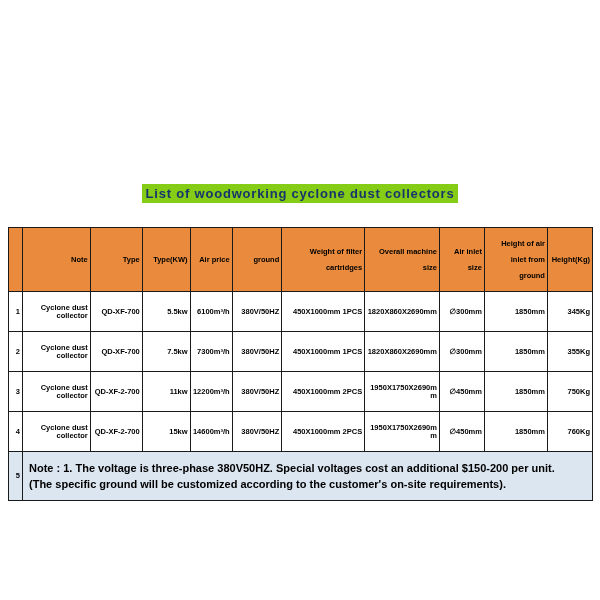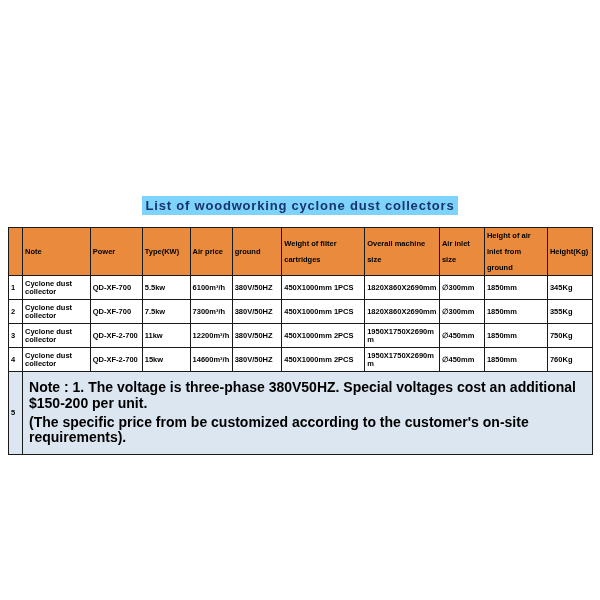--- a/index.html
+++ b/index.html
@@ -5,46 +5,46 @@
   html,body { margin:0; padding:0; background:#ffffff; }
   body {
     width:600px; height:600px;
     font-family:"Liberation Sans", sans-serif;
     position:relative;
   }
   .page { position:relative; width:600px; height:600px; background:#ffffff; overflow:hidden; }
 
   .title {
     position:absolute; top:180px; left:0; right:0;
-    margin:16px auto; width:max-content; max-width:560px;
-    background:#7dd3fc; color:#17356B;
+    margin:4px auto; width:max-content; max-width:560px;
+    background:#84cc16; color:#17356B;
     font-weight:bold; font-size:13px; letter-spacing:0.8px;
     padding:2px 4px; white-space:nowrap;
   }
 
   table.spec {
     position:absolute; left:8px; top:227px; width:585px;
     border-collapse:collapse; table-layout:fixed;
   }
   .spec th, .spec td {
     border:1px solid #1a1a1a;
     font-size:7.5px; font-weight:bold; color:#000;
-    text-align:left; vertical-align:middle;
-    padding:0 2px; overflow:hidden; word-wrap:break-word;
+    text-align:right; vertical-align:middle;
+    padding:8px 2px; overflow:hidden; word-wrap:break-word;
   }
   .spec thead th {
     background:#E98A3C;
     height:46px; line-height:2.1;
   }
   .spec tbody td { height:23px; background:#ffffff; line-height:1.1; }
   .spec tr.note-row td { background:#DCE6F1; }
   .spec td.note-cell {
     text-align:left; padding:4px 6px; height:40px;
   }
-  .note-line { margin:4px 0; font-size:14px; font-weight:bold; }
+  .note-line { margin:4px 0; font-size:11px; font-weight:bold; }
 </style>
 </head>
 <body>
 
 <div class="page">
 
   <div class="title">List of woodworking cyclone dust collectors</div>
 
   <table class="spec">
     <colgroup>
@@ -57,21 +57,21 @@
       <col style="width:14.2%">
       <col style="width:12.8%">
       <col style="width:7.7%">
       <col style="width:10.8%">
       <col style="width:7.7%">
     </colgroup>
     <thead>
       <tr>
         <th></th>
         <th>Note</th>
-        <th>Power</th>
+        <th>Type</th>
         <th>Type(KW)</th>
         <th>Air price</th>
         <th>ground</th>
         <th>Weight of filter cartridges</th>
         <th>Overall machine size</th>
         <th>Air inlet size</th>
         <th>Height of air inlet from ground</th>
         <th>Height(Kg)</th>
       </tr>
     </thead>
@@ -125,19 +125,19 @@
         <td>450X1000mm 2PCS</td>
         <td>1950X1750X2690mm</td>
         <td>∅450mm</td>
         <td>1850mm</td>
         <td>760Kg</td>
       </tr>
       <tr class="note-row">
         <td>5</td>
         <td class="note-cell" colspan="10">
           <div class="note-line">Note : 1. The voltage is three-phase 380V50HZ. Special voltages cost an additional $150-200 per unit.</div>
-          <div class="note-line">(The specific price from be customized according to the customer's on-site requirements).</div>
+          <div class="note-line">(The specific ground will be customized according to the customer's on-site requirements).</div>
         </td>
       </tr>
     </tbody>
   </table>
 
 </div>
 
 </body></html>

